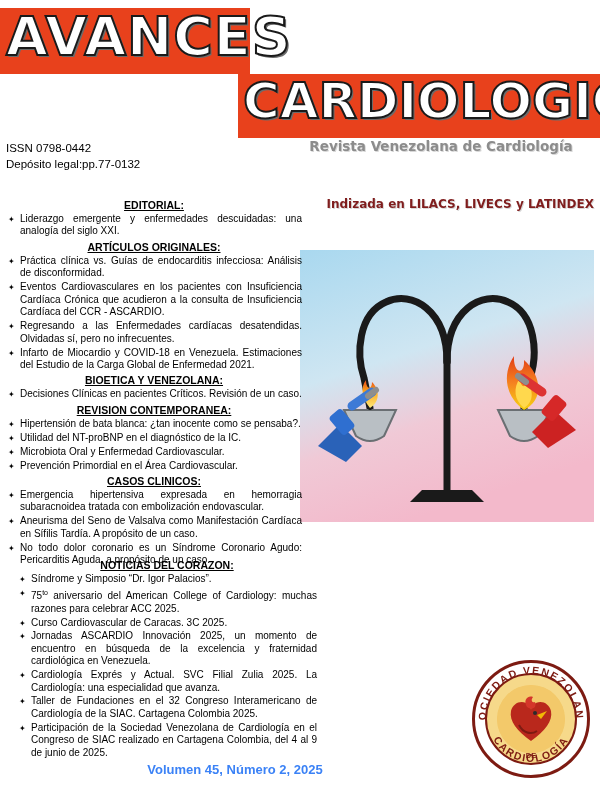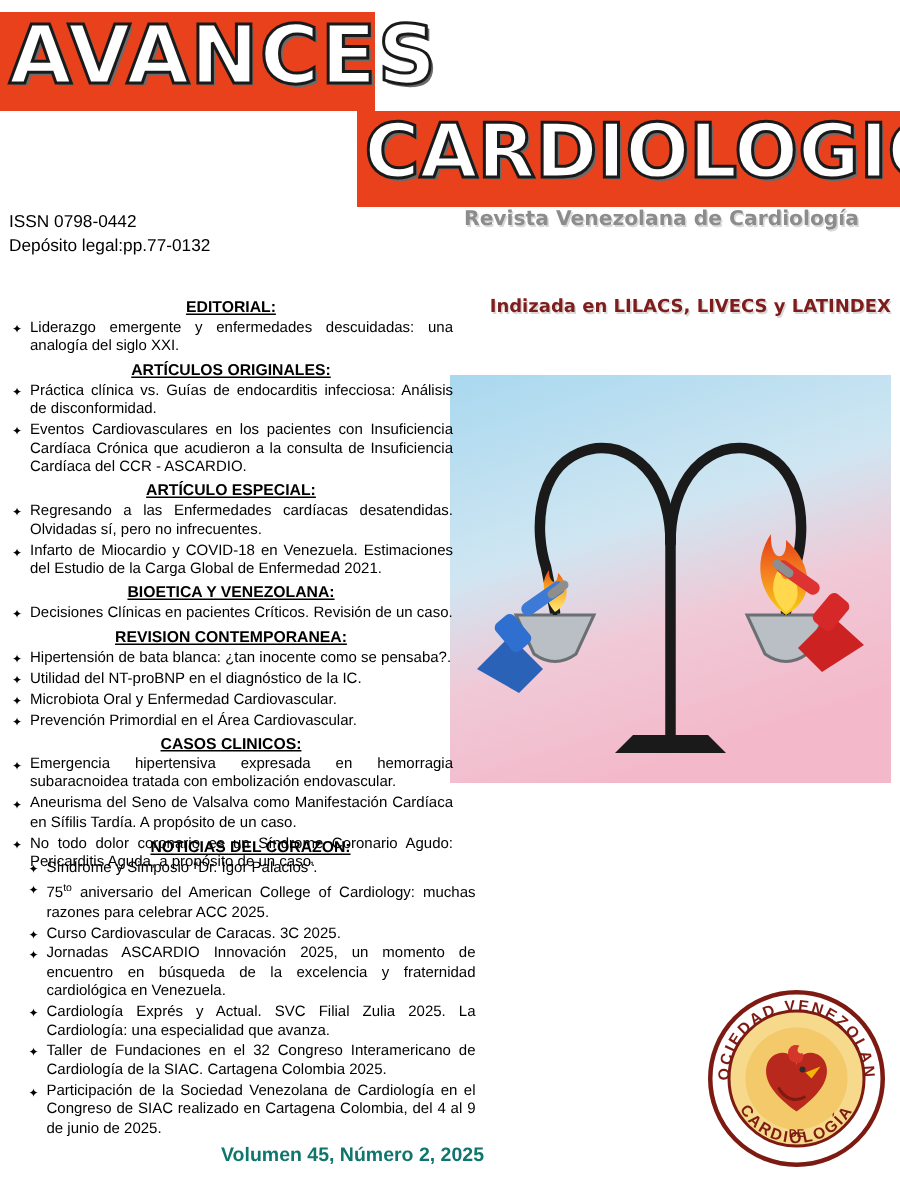--- a/index.html
+++ b/index.html
@@ -179,21 +179,21 @@
   }
 
   
   .volume {
     position: absolute;
     left: 0; top: 762px;
     width: 470px;
     text-align: center;
     font-size: 13px;
     font-weight: bold;
-    color: #0f766e;
+    color: #3b82f6;
   }
 </style>
 </head>
 <body>
 
 <div class="page">
 
   <div class="masthead">
     <div class="red-bar-1"></div>
     <div class="red-bar-2"></div>
@@ -279,21 +279,20 @@
 
     <div>
       <div class="section-head">ARTÍCULOS ORIGINALES:</div>
       <ul class="items">
         <li><span class="bullet">✦</span><span>Práctica clínica vs. Guías de endocarditis infecciosa: Análisis de disconformidad.</span></li>
         <li><span class="bullet">✦</span><span>Eventos Cardiovasculares en los pacientes con Insuficiencia Cardíaca Crónica que acudieron a la consulta de Insuficiencia Cardíaca del CCR - ASCARDIO.</span></li>
       </ul>
     </div>
 
     <div>
-      <div class="section-head">ARTÍCULO ESPECIAL:</div>
       <ul class="items">
         <li><span class="bullet">✦</span><span>Regresando a las Enfermedades cardíacas desatendidas. Olvidadas sí, pero no infrecuentes.</span></li>
         <li><span class="bullet">✦</span><span>Infarto de Miocardio y COVID-18 en Venezuela. Estimaciones del Estudio de la Carga Global de Enfermedad 2021.</span></li>
       </ul>
     </div>
 
     <div>
       <div class="section-head">BIOETICA Y VENEZOLANA:</div>
       <ul class="items">
         <li><span class="bullet">✦</span><span>Decisiones Clínicas en pacientes Críticos. Revisión de un caso.</span></li>

